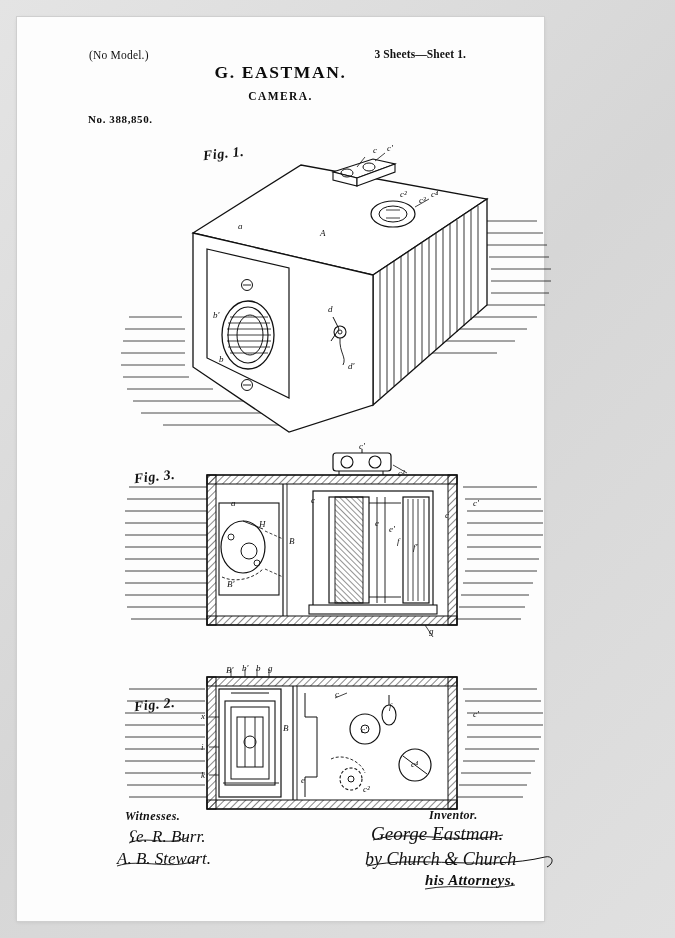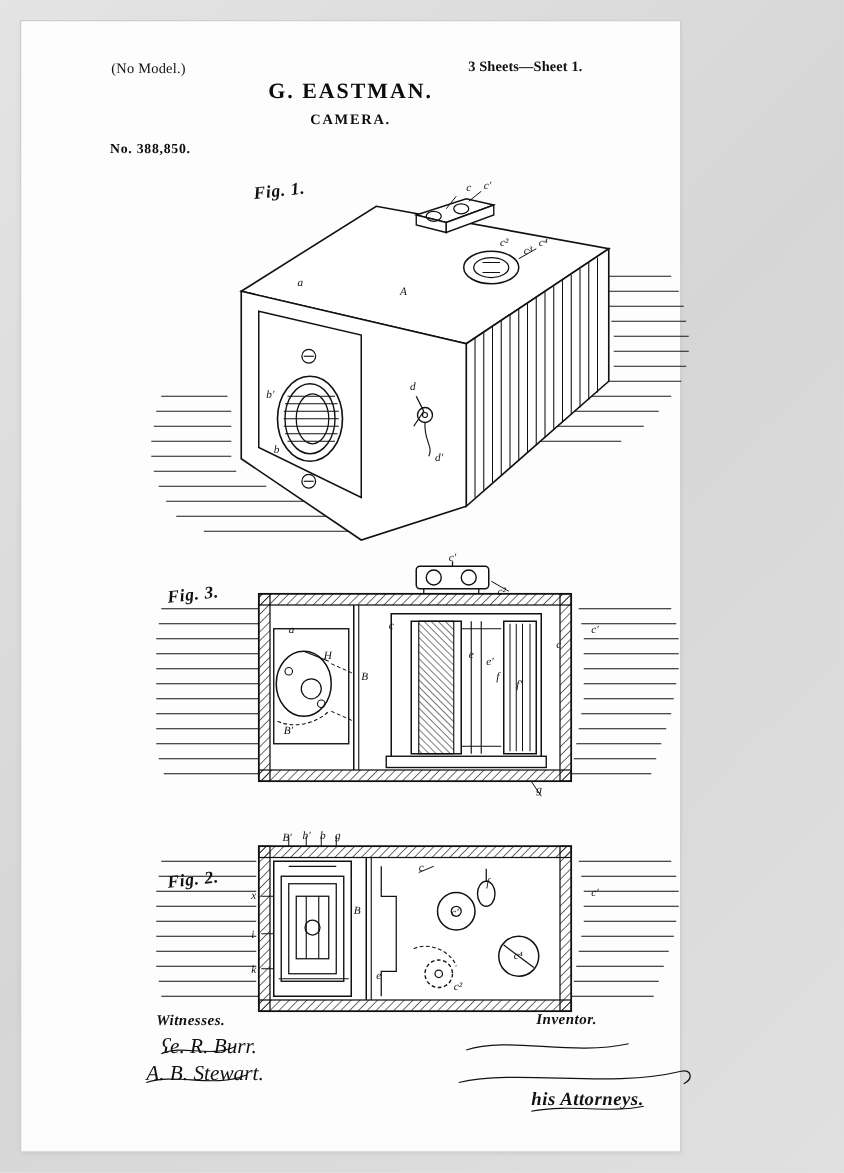--- a/index.html
+++ b/index.html
@@ -448,20 +448,22 @@
         <text x="456" y="700">c'</text>
         <text x="372" y="692">f</text>
       </g>
     </g>
   </svg>
 
   <div class="sig sig-head" id="witness-head">Witnesses.</div>
   <div class="sig sig-name" id="witness-1">ʕe. R. Burr.</div>
   <div class="sig sig-name" id="witness-2">A. B. Stewart.</div>
   <div class="sig sig-head" id="inventor-head">Inventor.</div>
+  <div class="sig sig-name" id="inventor-name">George Eastman.</div>
+  <div class="sig sig-name" id="attorney-line">by Church &amp; Church</div>
   <div class="sig sig-head" id="attorney-head">his Attorneys.</div>
 
   <svg style="position:absolute;left:0;top:0;width:641px;height:904px;pointer-events:none;">
     <path class="scribble" d="M112 826 C130 818, 150 830, 172 820" stroke-width="0.9"></path>
     <path class="scribble" d="M100 849 C124 841, 154 854, 180 843" stroke-width="0.9"></path>
     <path class="scribble" d="M356 823 C390 812, 440 828, 486 818" stroke-width="1"></path>
     <path class="scribble" d="M350 849 C400 838, 470 854, 528 840 C536 838, 538 846, 530 850" stroke-width="1"></path>
     <path class="scribble" d="M408 872 C440 866, 470 874, 498 868" stroke-width="0.9"></path>
   </svg>
 

